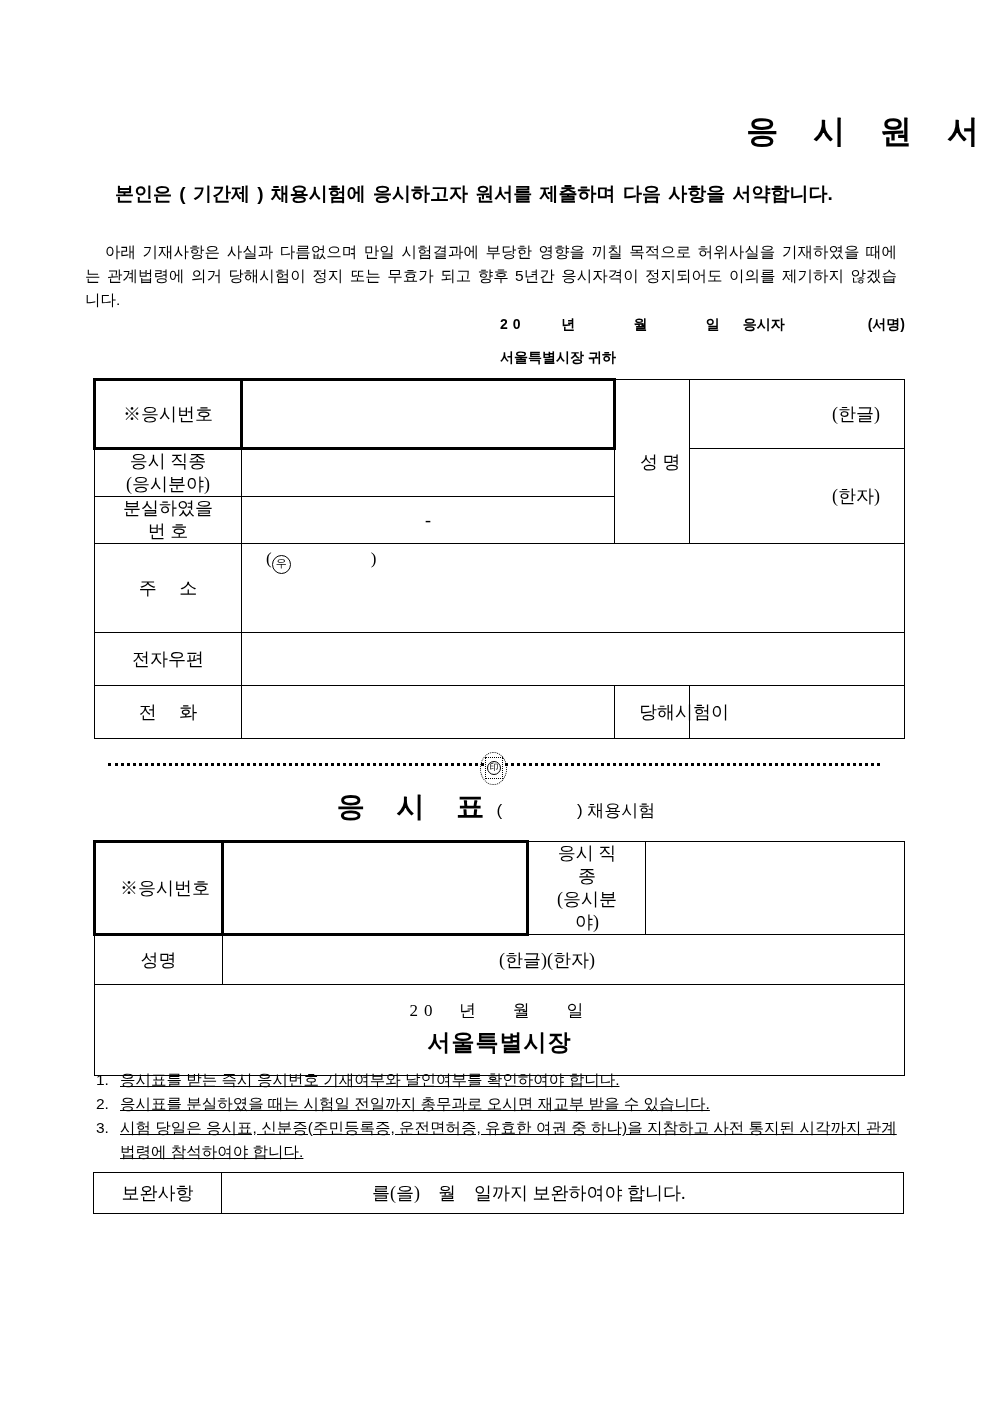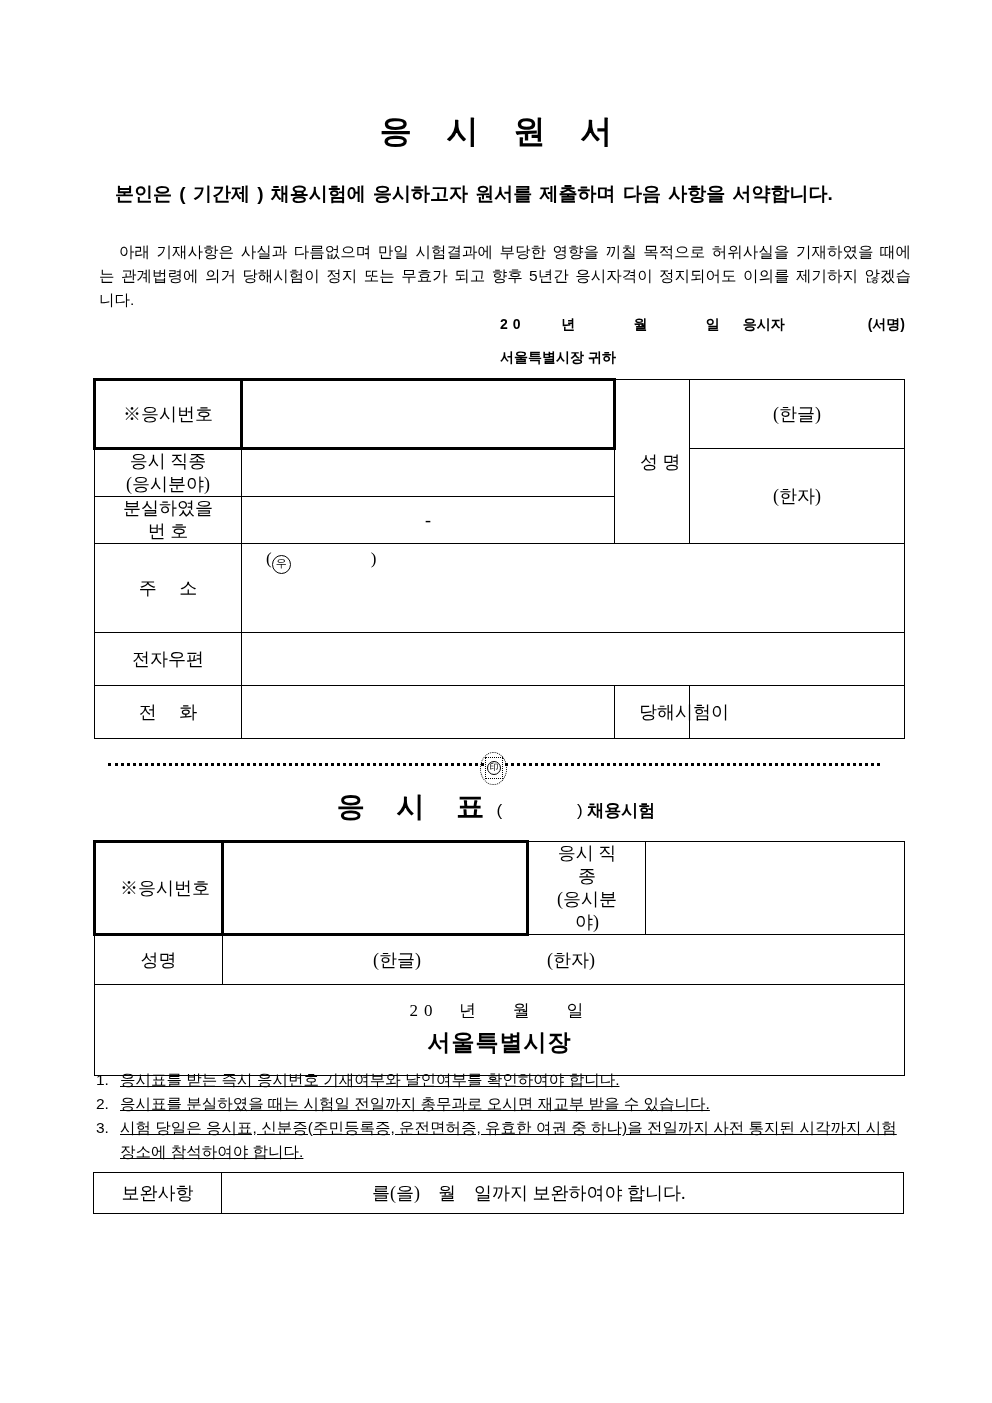--- a/index.html
+++ b/index.html
@@ -23,21 +23,21 @@
     height: 1403px;
     box-sizing: border-box;
     padding: 0;
   }
 
   
   .doc-title {
     position: absolute;
     left: 0; top: 110px;
     width: 992px;
-    text-align: center;
+    text-align: right;
     font-family: "Liberation Sans", "DejaVu Sans", sans-serif;
     font-size: 32px;
     font-weight: bold;
     letter-spacing: 13px;
     text-indent: 13px;
   }
 
   
   .para-bold {
     position: absolute;
@@ -46,21 +46,21 @@
     font-family: "Liberation Sans", "DejaVu Sans", sans-serif;
     font-size: 19px;
     font-weight: bold;
     line-height: 31px;
     text-align: justify;
     text-indent: 22px;
     word-spacing: 2px;
   }
   .para-normal {
     position: absolute;
-    left: 99px; top: 240px;
+    left: 85px; top: 240px;
     width: 812px;
     font-family: "Liberation Sans", "DejaVu Sans", sans-serif;
     font-size: 15.5px;
     line-height: 24px;
     text-align: justify;
     text-indent: 20px;
     word-spacing: 2px;
   }
 
   
@@ -105,21 +105,21 @@
     text-align: center;
     white-space: pre;
   }
   .lbl-2line {
     text-align: center;
     line-height: 23px;
   }
   .thick-box {
     border: 3px solid #000000 !important;
   }
-  .cell-left { text-align: center; }
+  .cell-left { text-align: right; }
 
   
   #table-applicant {
     left: 93px;
     top: 378px;
     width: 810px;
   }
   #table-applicant td { height: 45px; }
 
   .addr-top {
@@ -208,21 +208,21 @@
     text-align: center;
     font-family: "Liberation Sans", "DejaVu Sans", sans-serif;
   }
   .ticket-title .tt-main {
     font-size: 28px;
     font-weight: bold;
     letter-spacing: 12px;
   }
   .ticket-title .tt-sub {
     font-size: 17px;
-    font-weight: bold;
+    font-weight: normal;
     letter-spacing: 0px;
   }
   .ticket-title .tt-paren {
     font-size: 17px;
     letter-spacing: 0px;
   }
 
   
   #table-ticket {
     left: 93px;
@@ -424,21 +424,21 @@
     <div class="note">
       <span class="note-num">1.</span>
       <span class="note-txt">응시표를 받는 즉시 응시번호 기재여부와 날인여부를 확인하여야 합니다.</span>
     </div>
     <div class="note">
       <span class="note-num">2.</span>
       <span class="note-txt">응시표를 분실하였을 때는 시험일 전일까지 총무과로 오시면 재교부 받을 수 있습니다.</span>
     </div>
     <div class="note">
       <span class="note-num">3.</span>
-      <span class="note-txt">시험 당일은 응시표, 신분증(주민등록증, 운전면허증, 유효한 여권 중 하나)을 전일까지 사전 통지된 시각까지 시험장소에 참석하여야 합니다.</span>
+      <span class="note-txt">시험 당일은 응시표, 신분증(주민등록증, 운전면허증, 유효한 여권 중 하나)을 지참하고 사전 통지된 시각까지 관계법령에 참석하여야 합니다.</span>
     </div>
   </div>
 
   <table class="form" id="table-supplement">
     <colgroup>
       <col style="width:128px">
       <col style="width:682px">
     </colgroup>
     <tbody>
       <tr>

